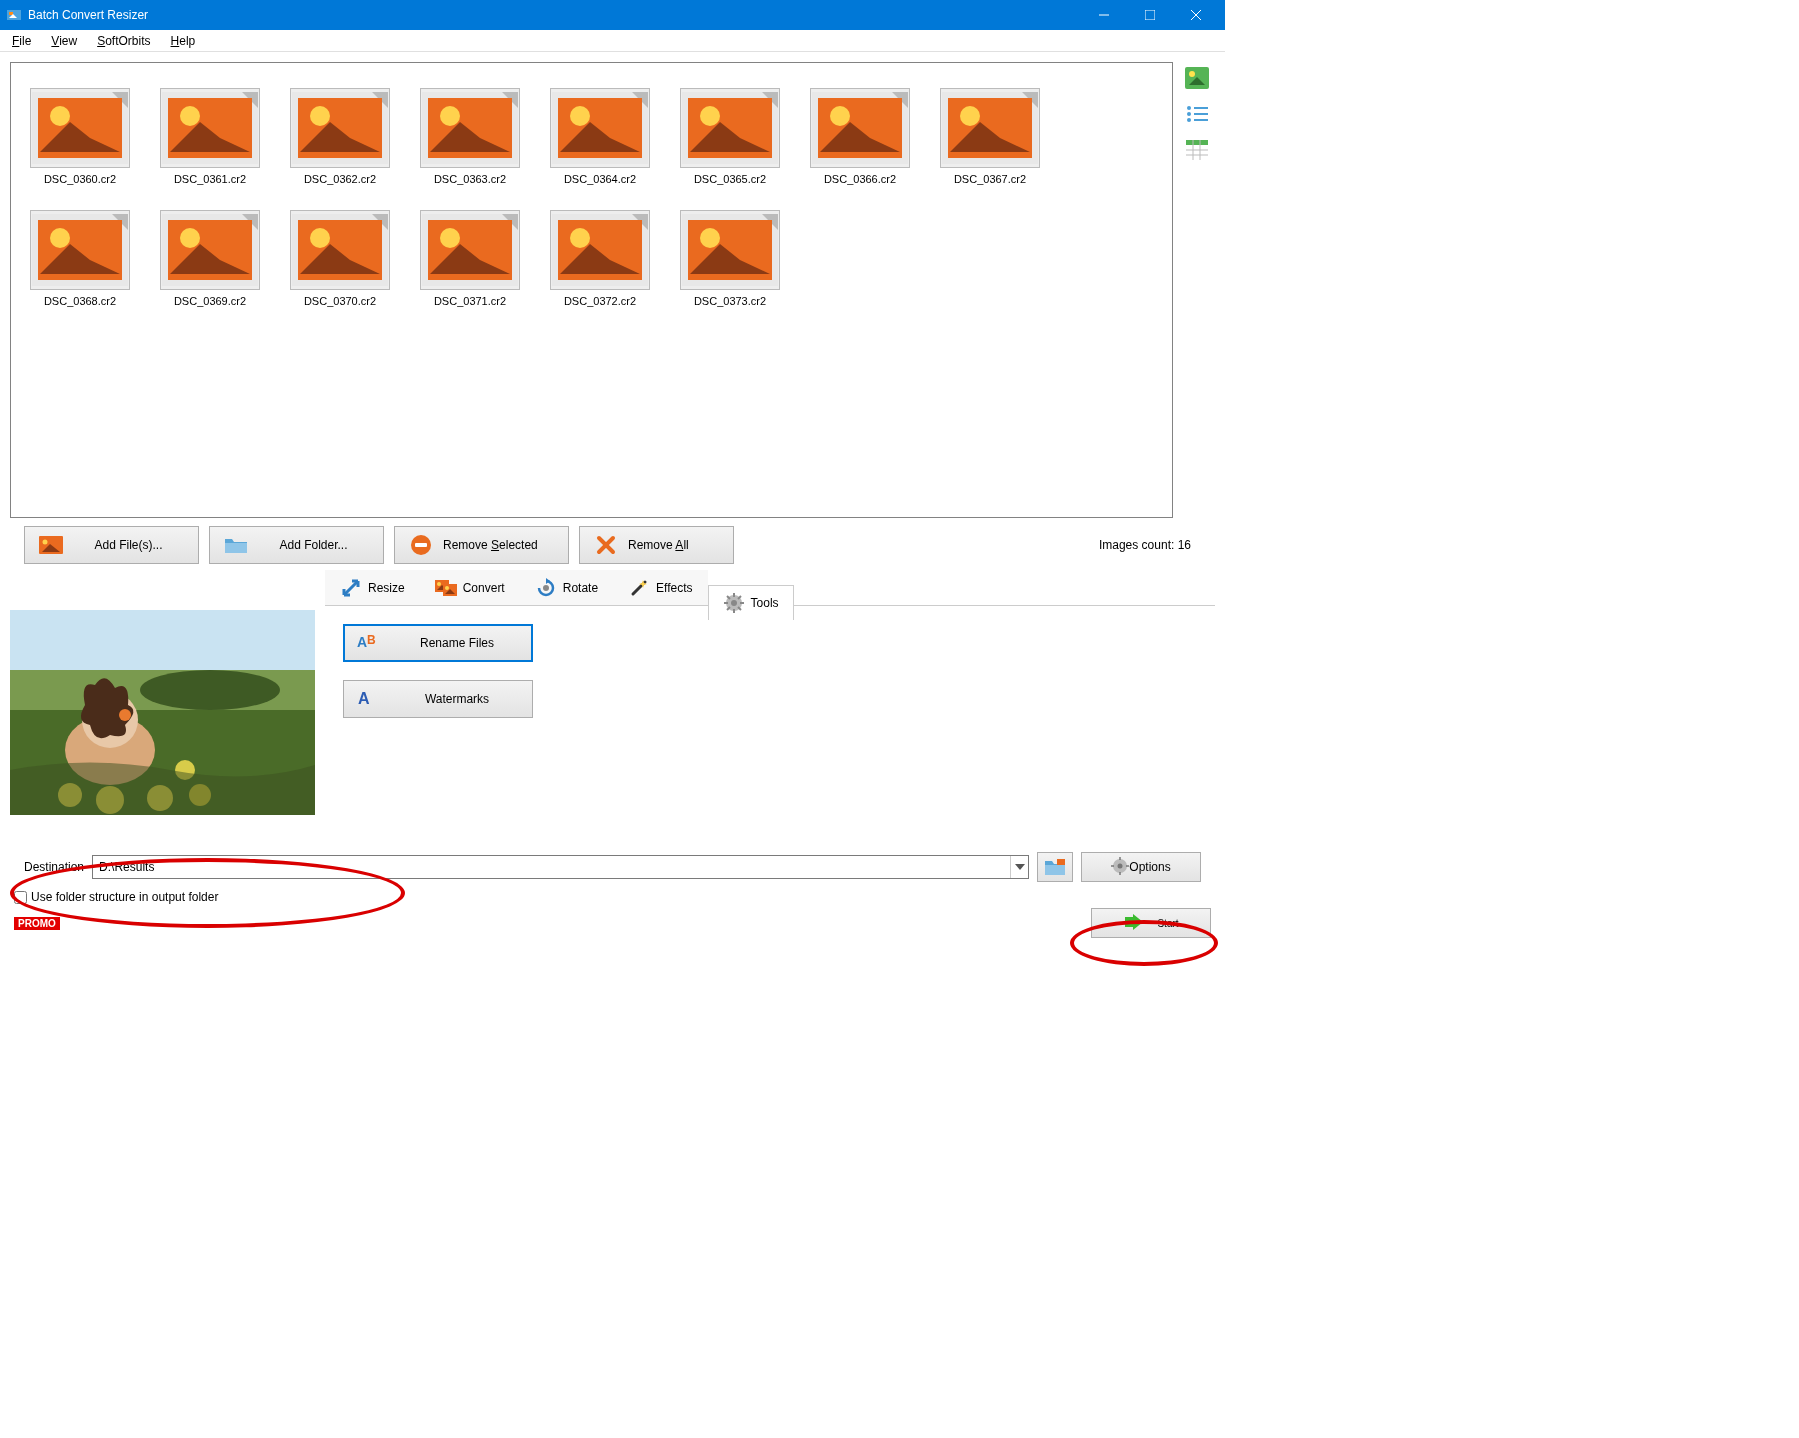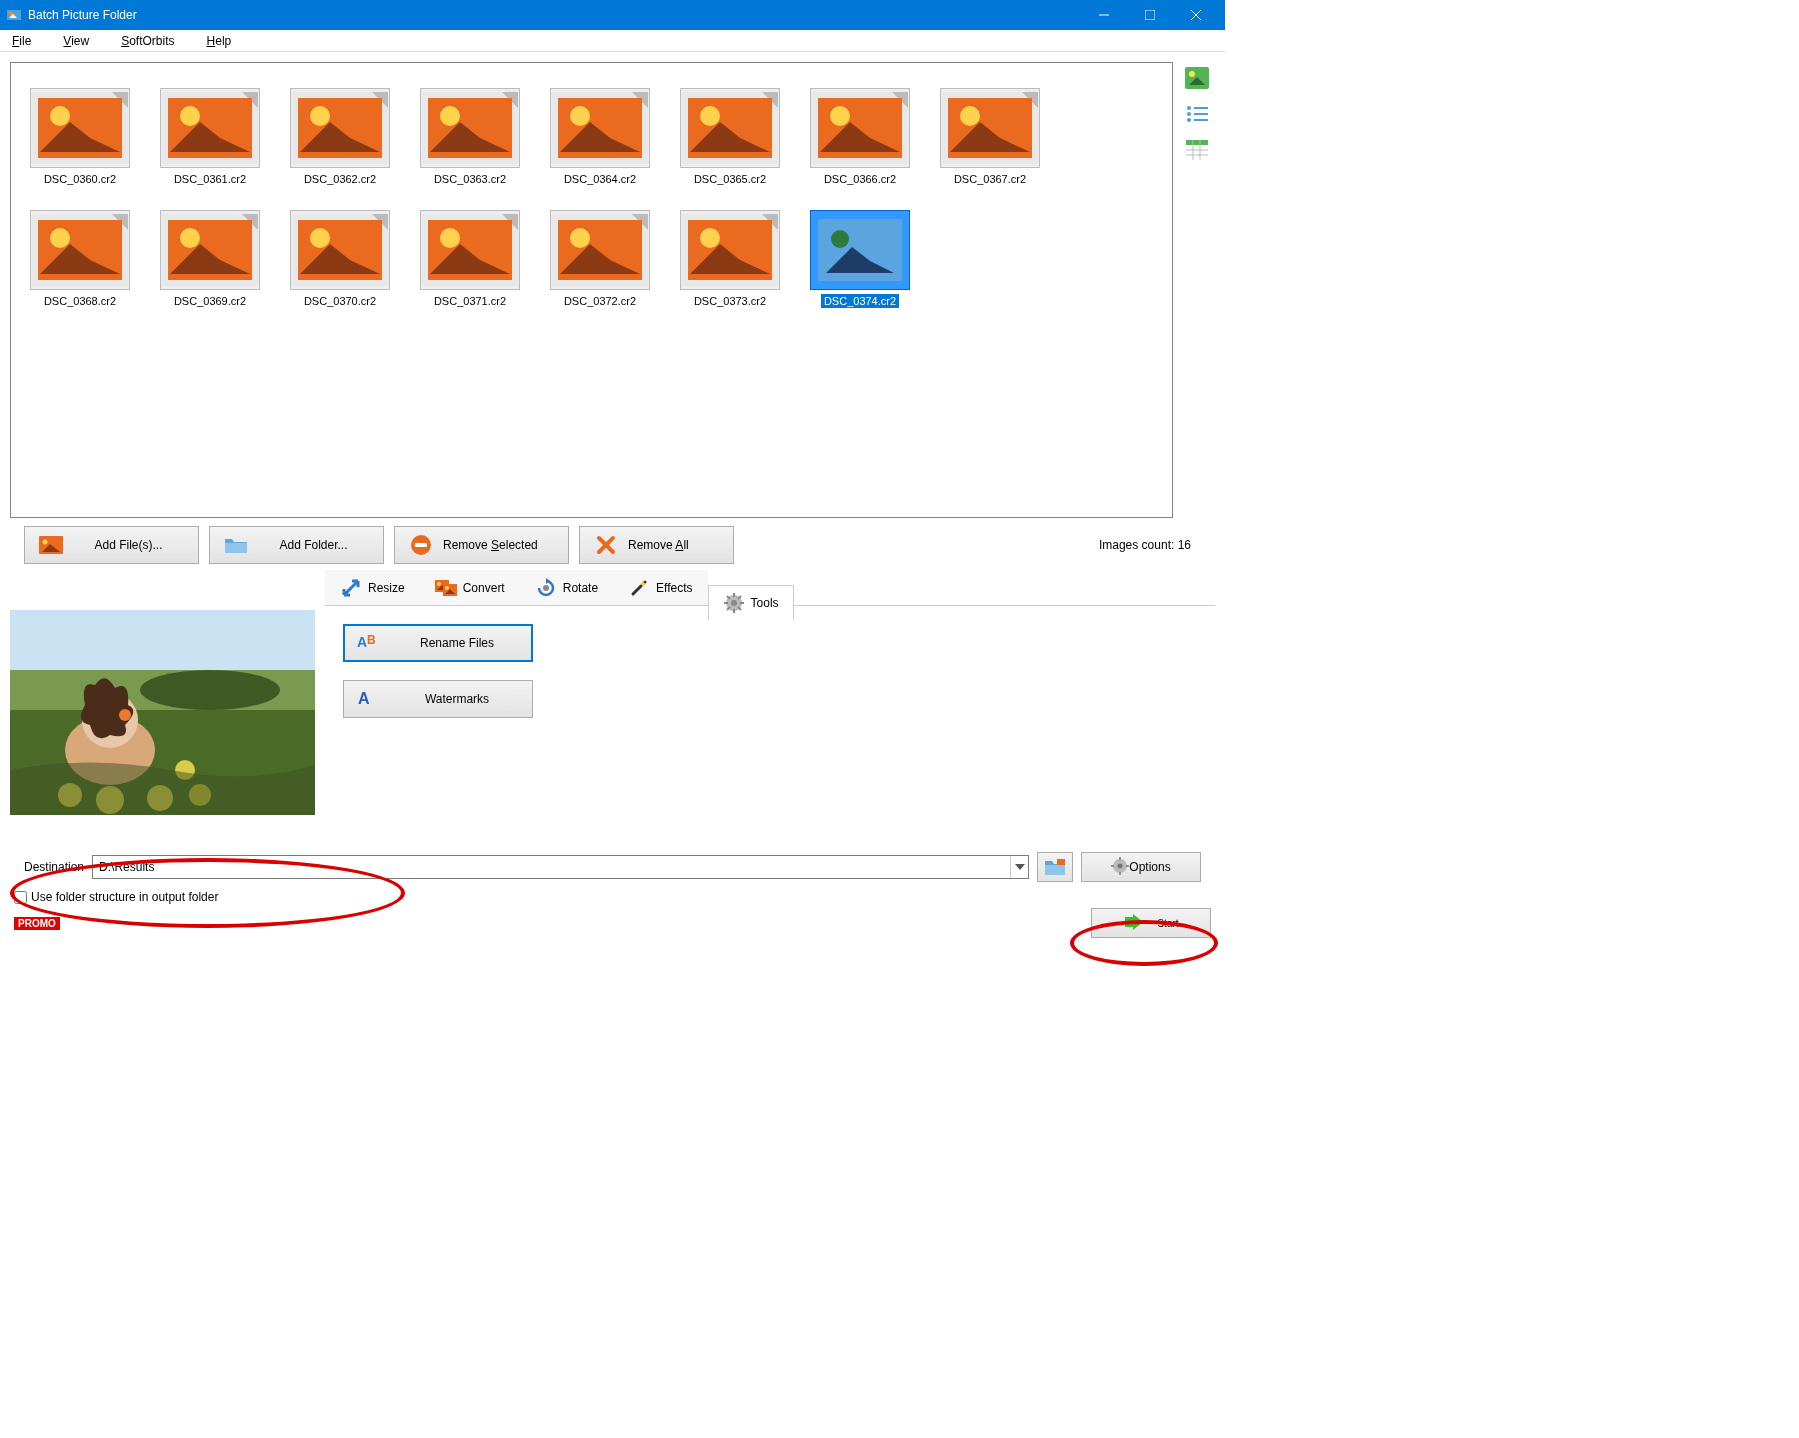--- a/index.html
+++ b/index.html
@@ -4,21 +4,21 @@
 <style>
 * { box-sizing: border-box; margin: 0; padding: 0; font-family: "Segoe UI", Tahoma, sans-serif; }
 body { background: #fff; font-size: 12px; color: #000; width: 1225px; height: 982px; overflow: hidden; position: relative; }
 
 .titlebar { background: #0078d7; color: #fff; height: 30px; display: flex; align-items: center; padding: 0 6px; }
 .titlebar .icon { width: 16px; height: 16px; margin-right: 6px; }
 .titlebar .title { flex: 1; font-size: 12px; }
 .titlebar .winbtns { display: flex; }
 .titlebar .winbtn { width: 46px; height: 30px; display: flex; align-items: center; justify-content: center; color: #fff; cursor: pointer; }
 
-.menubar { height: 22px; display: flex; align-items: center; padding: 0 4px; gap: 16px; border-bottom: 1px solid #e0e0e0; }
+.menubar { height: 22px; display: flex; align-items: center; padding: 0 4px; gap: 4px; border-bottom: 1px solid #e0e0e0; }
 .menubar .menuitem { padding: 2px 8px; cursor: pointer; }
 .menubar .menuitem u { text-decoration: underline; }
 
 .main-area { display: flex; padding: 10px 10px 0 10px; gap: 6px; }
 .thumb-panel { flex: 1; border: 1px solid #828282; height: 456px; background: #fff; overflow: auto; padding: 4px; }
 .thumb-grid { display: flex; flex-wrap: wrap; gap: 0; }
 .thumb-item { width: 128px; height: 120px; display: flex; flex-direction: column; align-items: center; justify-content: flex-end; padding: 2px; margin: 1px; cursor: pointer; }
 .thumb-img { width: 100px; height: 80px; border: 1px solid #bbb; background: #eee; display: flex; align-items: center; justify-content: center; position: relative; }
 .thumb-img.selected { background: #3399ff; border-color: #0066cc; }
 .thumb-label { margin-top: 4px; font-size: 11px; text-align: center; padding: 1px 3px; }
@@ -68,21 +68,21 @@
 <body>
 
 <div class="titlebar">
   <span class="icon">
     <svg width="16" height="16">
         <rect x="1" y="3" width="14" height="10" fill="#4aa3df"></rect>
         <rect x="3" y="5" width="4" height="3" fill="#ff8c1a"></rect>
         <polygon points="3,11 7,7 11,11" fill="#fff"></polygon>
       </svg>
   </span>
-  <span class="title">Batch Picture Folder</span>
+  <span class="title">Batch Convert Resizer</span>
   <div class="winbtns">
     <div class="winbtn">
         <svg width="10" height="10">
           <line x1="0" y1="5" x2="10" y2="5" stroke="#fff" stroke-width="1"></line>
         </svg>
       </div>
     <div class="winbtn">
         <svg width="10" height="10">
           <rect x="0" y="0" width="10" height="10" fill="none" stroke="#fff" stroke-width="1"></rect>
         </svg>
@@ -266,30 +266,20 @@
           <div class="thumb-img">
             <svg width="96" height="72">
               <rect width="96" height="72" fill="#e8e8e8"></rect>
               <path d="M80 0 L96 0 L96 16 Z" fill="#bbb"></path>
               <rect x="6" y="6" width="84" height="60" fill="#ea6a1f"></rect>
               <circle cx="28" cy="24" r="10" fill="#ffd24d"></circle>
               <polygon points="8,60 38,30 58,46 88,60" fill="#8b3a14"></polygon>
             </svg>
           </div>
           <div class="thumb-label">DSC_0373.cr2</div>
-        </div>
-        <div class="thumb-item">
-          <div class="thumb-img selected">
-            <svg width="84" height="62">
-              <rect width="84" height="62" fill="#5aa4e0"></rect>
-              <circle cx="22" cy="20" r="9" fill="#2d7a3d"></circle>
-              <polygon points="8,54 34,28 52,42 76,54" fill="#1d3d66"></polygon>
-            </svg>
-          </div>
-          <div class="thumb-label selected">DSC_0374.cr2</div>
         </div>
       </div>
   </div>
   <div class="sidebar">
     <div class="sidebar-btn">
       <svg width="24" height="22">
           <rect width="24" height="22" fill="#55b455" rx="2"></rect>
           <circle cx="7" cy="7" r="3" fill="#ffe34d"></circle>
           <polygon points="4,18 12,10 20,18" fill="#2d6e2d"></polygon>
         </svg>

